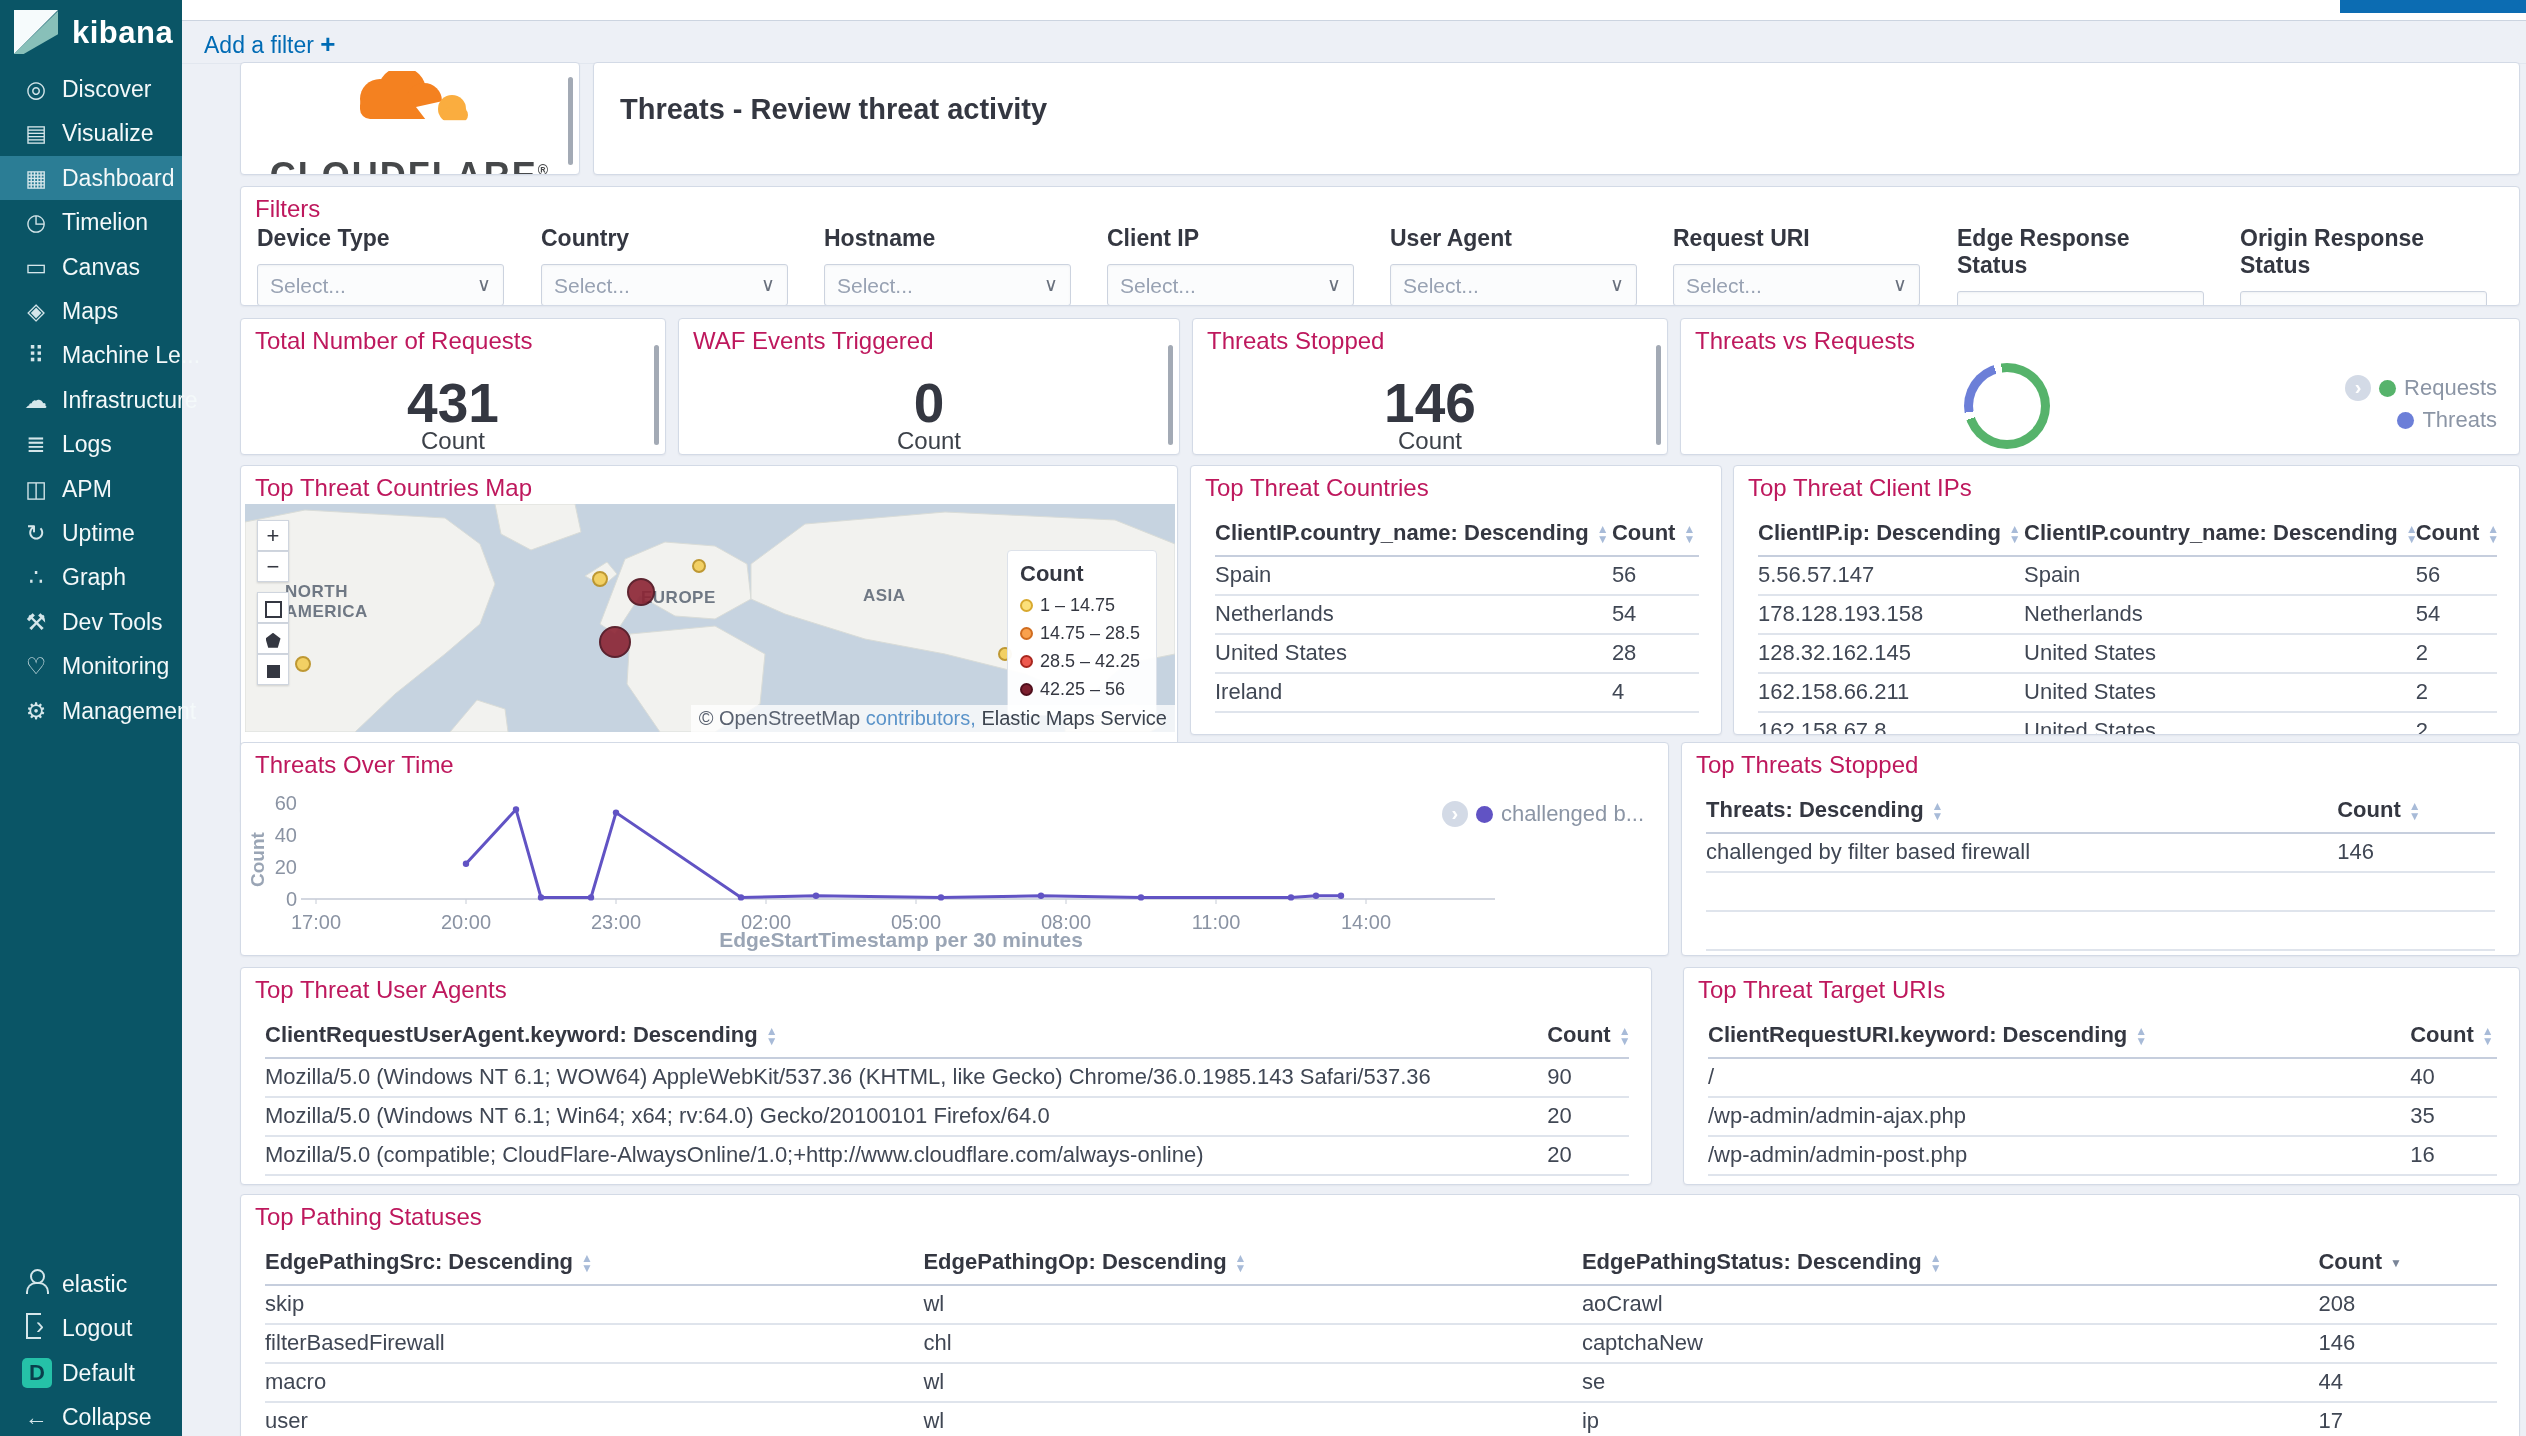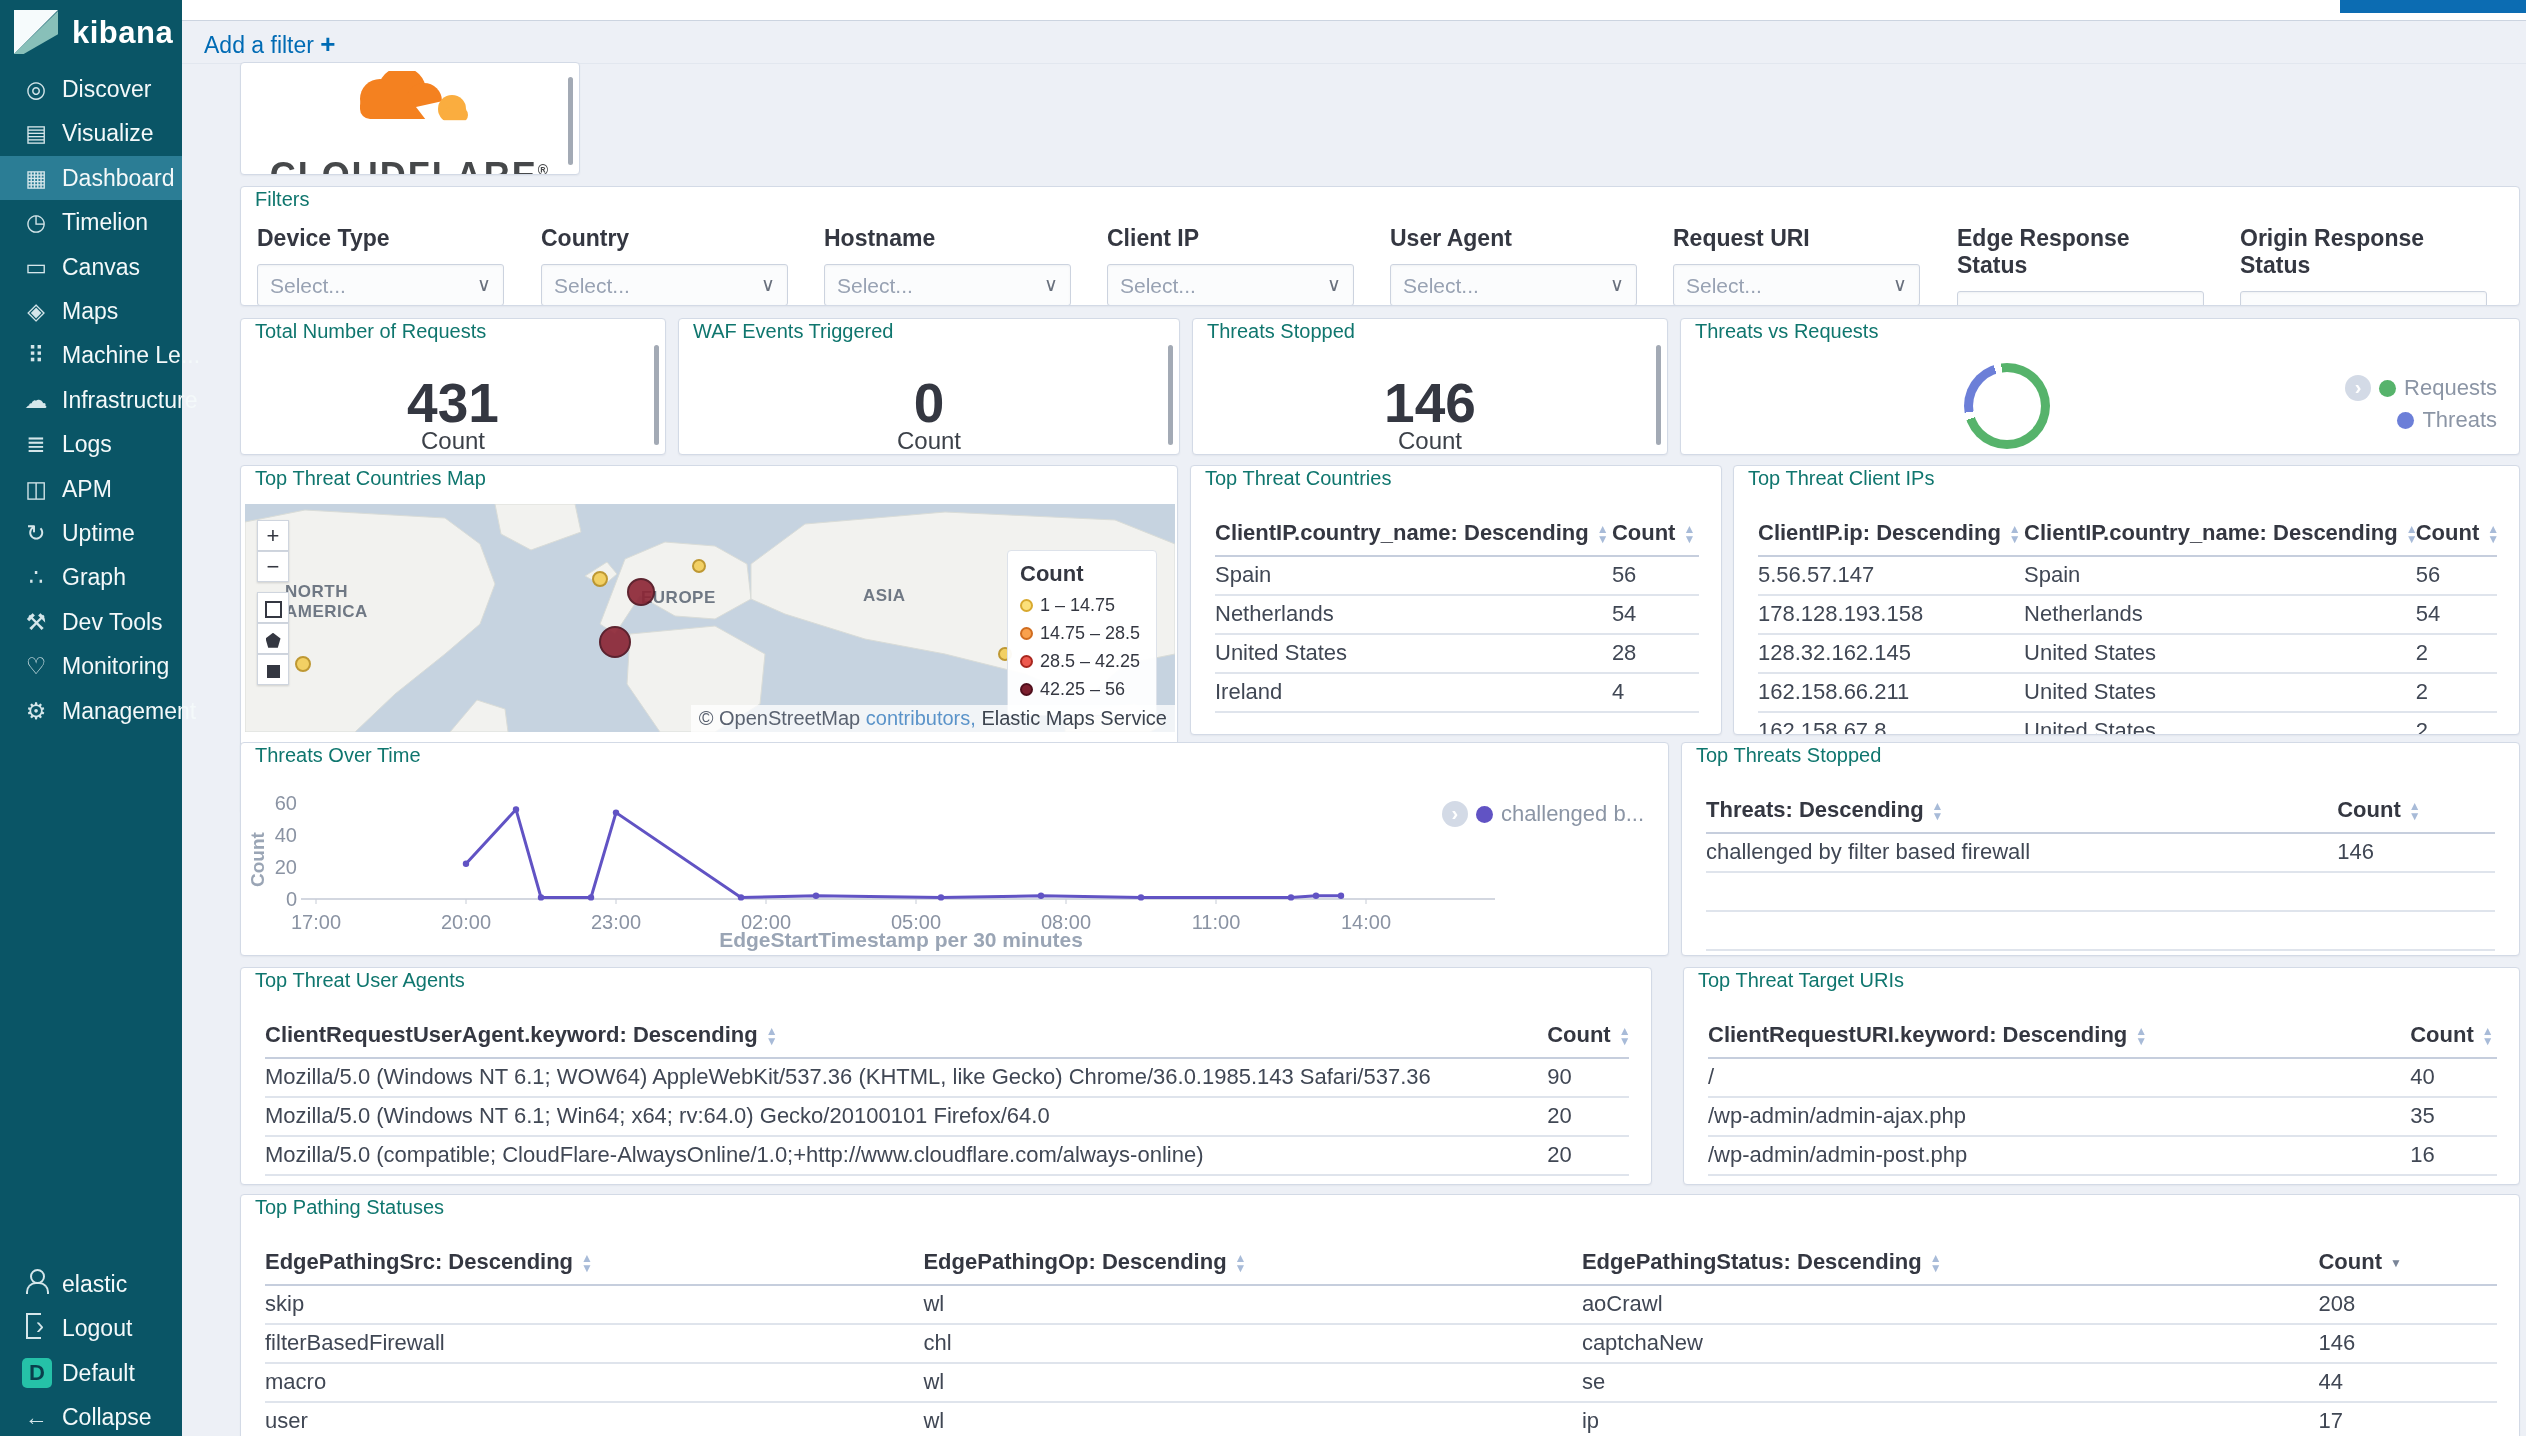--- a/index.html
+++ b/index.html
@@ -26,21 +26,21 @@
            font-weight:bold;font-size:22px;text-align:center;line-height:30px;}
   
   #topstrip{position:absolute;left:182px;top:0;width:2344px;height:20px;background:#ffffff;border-bottom:1px solid #ccd4e0;}
   #topstrip .bluebit{position:absolute;right:0;top:0;width:186px;height:13px;background:#0c6cb2;}
   #filterbar{position:absolute;left:182px;top:21px;width:2344px;height:42px;border-bottom:1px solid #e2e7ef;}
   #addfilter{position:absolute;left:22px;top:8px;font-size:23px;color:#006bb4;cursor:pointer;}
   #addfilter b{font-size:26px;}
   
   .panel{position:absolute;background:#ffffff;border:1px solid #d3dae6;border-radius:4px;
          box-shadow:0 1px 2px rgba(50,60,80,.06);overflow:hidden;box-sizing:border-box;}
-  .panel-title{position:absolute;top:1px;left:14px;font-size:20px;color:#0f766e;white-space:nowrap;}
+  .panel-title{position:absolute;top:8px;left:14px;font-size:24px;color:#be185d;white-space:nowrap;}
   .vbar{position:absolute;width:5px;background:#a3aab5;border-radius:3px;}
   
   #dash-title{position:absolute;left:26px;top:30px;font-size:29px;font-weight:bold;color:#343741;}
   .cf-word{position:absolute;left:0;right:0;top:92px;text-align:center;font-size:36px;font-weight:bold;
            color:#46484a;letter-spacing:2px;}
   .cf-word sup{font-size:14px;}
   
   .fgroup{position:absolute;top:38px;width:247px;}
   .fgroup .flabel{font-size:23px;font-weight:bold;color:#343741;margin-bottom:12px;}
   .fselect{position:relative;width:247px;height:42px;background:#fbfcfd;border:1px solid #ccd3df;border-radius:3px;
@@ -203,20 +203,23 @@
       <rect x="12" y="12" width="41" height="12" rx="5" fill="#f48120"></rect>
       <polygon points="50,31 40,18 58,14 62,31" fill="#ffffff"></polygon>
       <circle cx="58" cy="19" r="7" fill="#faad3f"></circle>
       <rect x="53" y="18" width="13" height="8" rx="4" fill="#faad3f"></rect>
       <rect x="0" y="24.6" width="75" height="7" fill="#ffffff"></rect>
     </svg>
     <div class="cf-word"><span>CLOUDFLARE</span><sup>®</sup></div>
     <div class="vbar" style="right:6px;top:14px;height:88px;"></div>
   </div>
 
+  <div class="panel" style="left:593px;top:62px;width:1927px;height:113px;">
+    <div id="dash-title">Threats - Review threat activity</div>
+  </div>
 
   <div class="panel" style="left:240px;top:186px;width:2280px;height:120px;">
     <div class="panel-title">Filters</div>
     <div id="filter-groups">
         <div class="fgroup" style="left: 16px;">
           <div class="flabel">Device Type</div>
           <div class="fselect">
             <span class="ph">Select...</span>
             <span class="chev">∨</span>
           </div>

